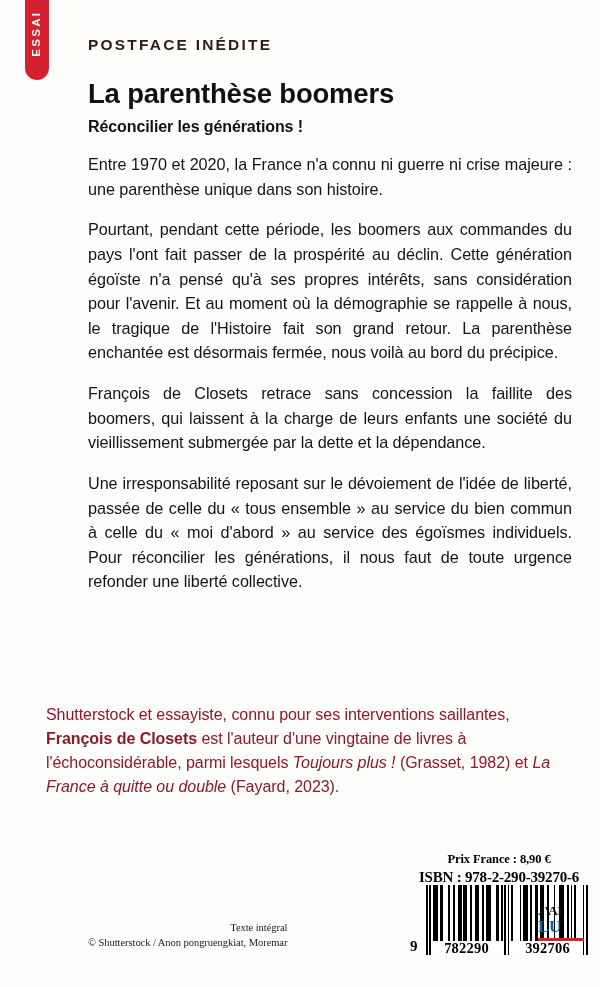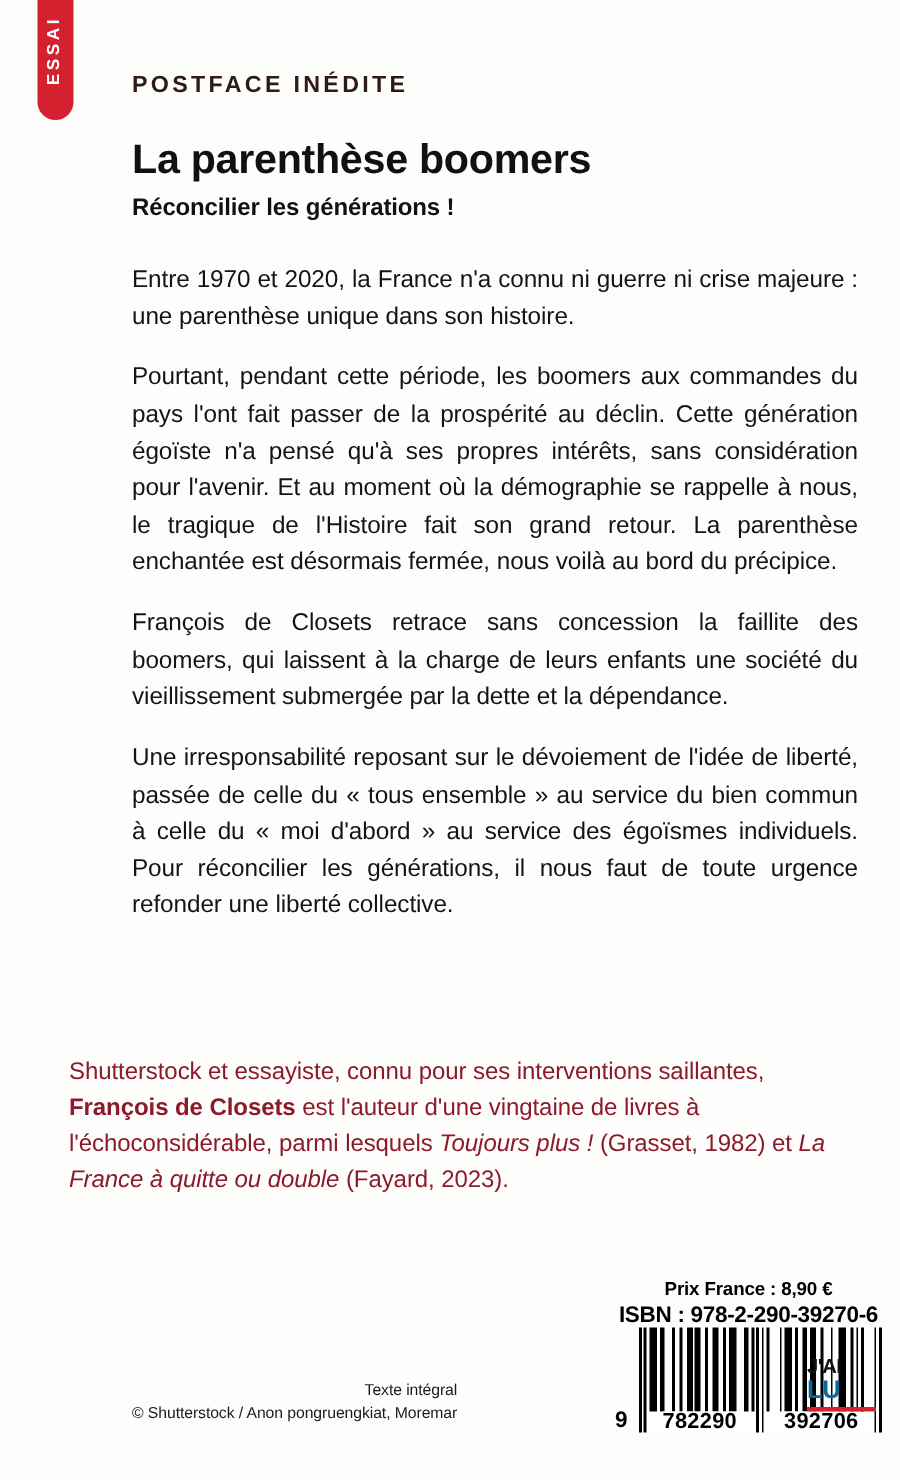--- a/index.html
+++ b/index.html
@@ -45,21 +45,21 @@
 
   
   #content {
     position: absolute;
     left: 88px;
     top: 0;
     width: 484px;
   }
 
   #postface {
-    margin-top: 48px;
+    margin-top: 36px;
     font-size: 15.5px;
     font-weight: bold;
     letter-spacing: 2.2px;
     color: #2e1b16;
     line-height: 1.1;
   }
 
   #main-title {
     margin-top: 26px;
     font-size: 27.5px;
@@ -72,21 +72,21 @@
   #subtitle {
     margin-top: 7px;
     font-size: 16px;
     font-weight: bold;
     color: #111111;
     line-height: 1.2;
     letter-spacing: -0.1px;
   }
 
   #blurb {
-    margin-top: 26px;
+    margin-top: 16px;
   }
 
   #blurb p {
     font-size: 16.2px;
     line-height: 1.52;
     color: #141414;
     text-align: justify;
     text-justify: inter-word;
     margin-bottom: 16px;
     letter-spacing: -0.05px;
@@ -107,20 +107,21 @@
   #bio .bold { font-weight: bold; }
   #bio .italic { font-style: italic; }
 
   
   #footer {
     position: absolute;
     left: 0;
     top: 840px;
     width: 480px;
     height: 147px;
+    font-family: Liberation Serif, serif;
   }
 
   #price-block {
     position: absolute;
     left: 410px;
     top: 12px;
     width: 178px;
     text-align: center;
     color: #000000;
   }

